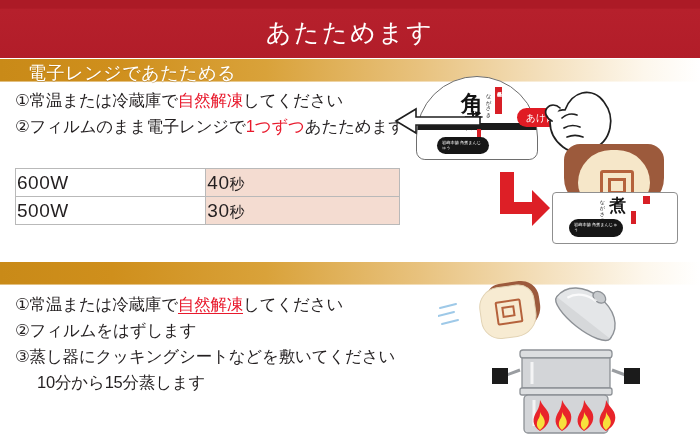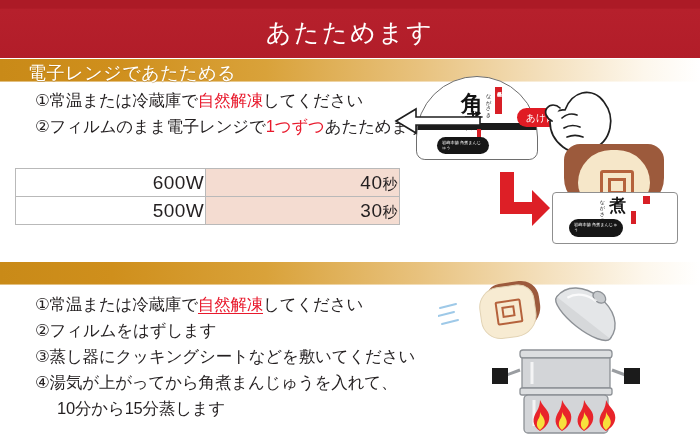--- a/index.html
+++ b/index.html
@@ -39,34 +39,34 @@
     line-height:1;white-space:nowrap;
     text-shadow:0 1px 0 rgba(150,95,10,.35);
   }
   .gold-label.l1{left:28px;top:64px;}
   .gold-label.l2{left:28px;top:267px;}
 
   
   .steps{position:absolute;color:#231f20;white-space:nowrap;}
   .steps.mw{left:15px;top:87px;}
   .steps.st{left:15px;top:291px;}
-  .step{font-size:16.5px;line-height:26px;letter-spacing:-.2px;margin-left:20px;}
+  .step{font-size:16.5px;line-height:26px;letter-spacing:-.2px;}
   .step .num{font-size:16.5px;}
   .step .hl{color:#e8192c;}
   .step .hl-u{color:#e8192c;border-bottom:1.5px solid #e8192c;}
   .step.indent{padding-left:22px;}
 
   
   .watt-table{
     position:absolute;left:15px;top:168px;width:385px;
     border-collapse:collapse;
   }
   .watt-table td{
     border:1px solid #b9b9b9;
-    height:25px;text-align:right;vertical-align:middle;
+    height:25px;text-align:left;vertical-align:middle;
     font-size:19px;color:#231f20;letter-spacing:.5px;
   }
   .watt-table td.power{width:190px;background:#ffffff;}
   .watt-table td.time{width:194px;background:#f4dcd1;}
   .watt-table td .unit{font-size:15px;}
 
   .note{
     position:absolute;left:15px;top:228px;
     font-size:13.5px;color:#231f20;white-space:nowrap;letter-spacing:-.2px;
   }
@@ -321,23 +321,20 @@
   <div class="steps st">
     <div class="step">
       <span class="num">①</span><span>常温または冷蔵庫で</span><span class="hl-u">自然解凍</span><span>してください</span>
     </div>
     <div class="step">
       <span class="num">②</span><span>フィルムをはずします</span>
     </div>
     <div class="step">
       <span class="num">③</span><span>蒸し器にクッキングシートなどを敷いてください</span>
     </div>
-    <div class="step">
-      <span class="num">④</span><span>湯気が上がってから角煮まんじゅうを入れて、</span>
-    </div>
     <div class="step indent">
       <span>10分から15分蒸します</span>
     </div>
   </div>
 
   <div class="illus st-illus">
 
     <svg class="steam-lines" width="34" height="26" viewBox="0 0 34 26">
       <path d="M2 6 L18 2" stroke="#9ec9e8" stroke-width="2" stroke-linecap="round"></path>
       <path d="M0 14 L16 10" stroke="#9ec9e8" stroke-width="2" stroke-linecap="round"></path>

